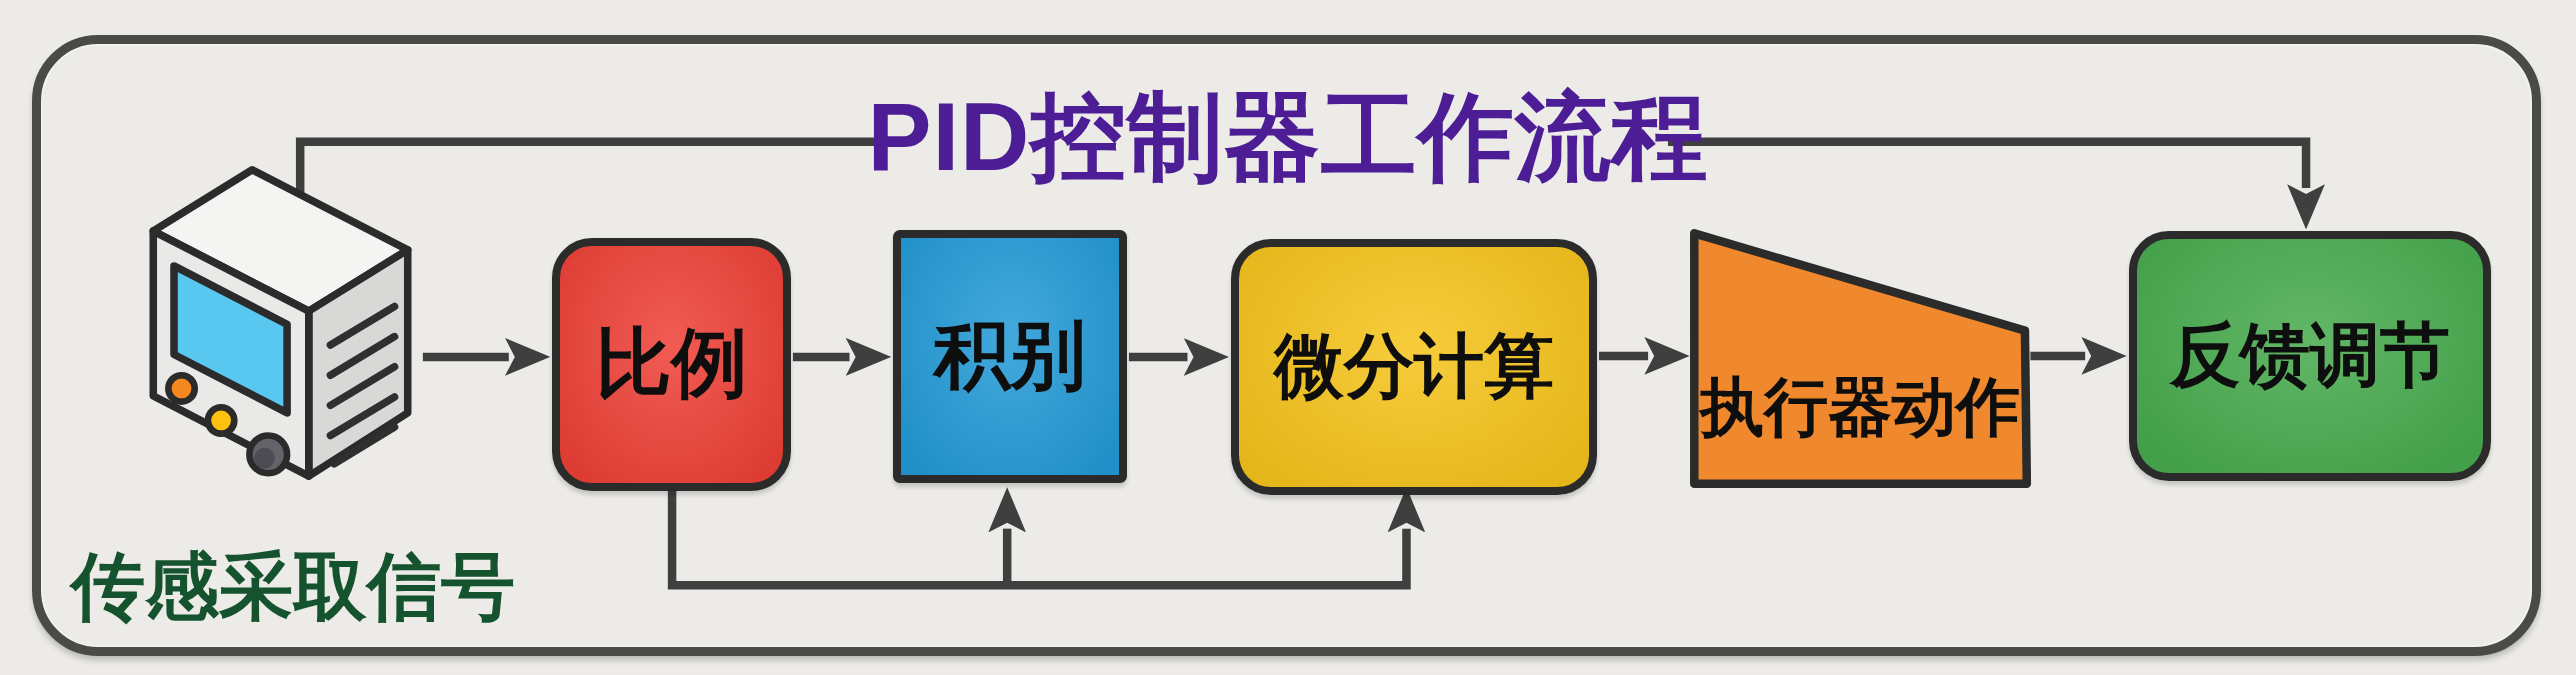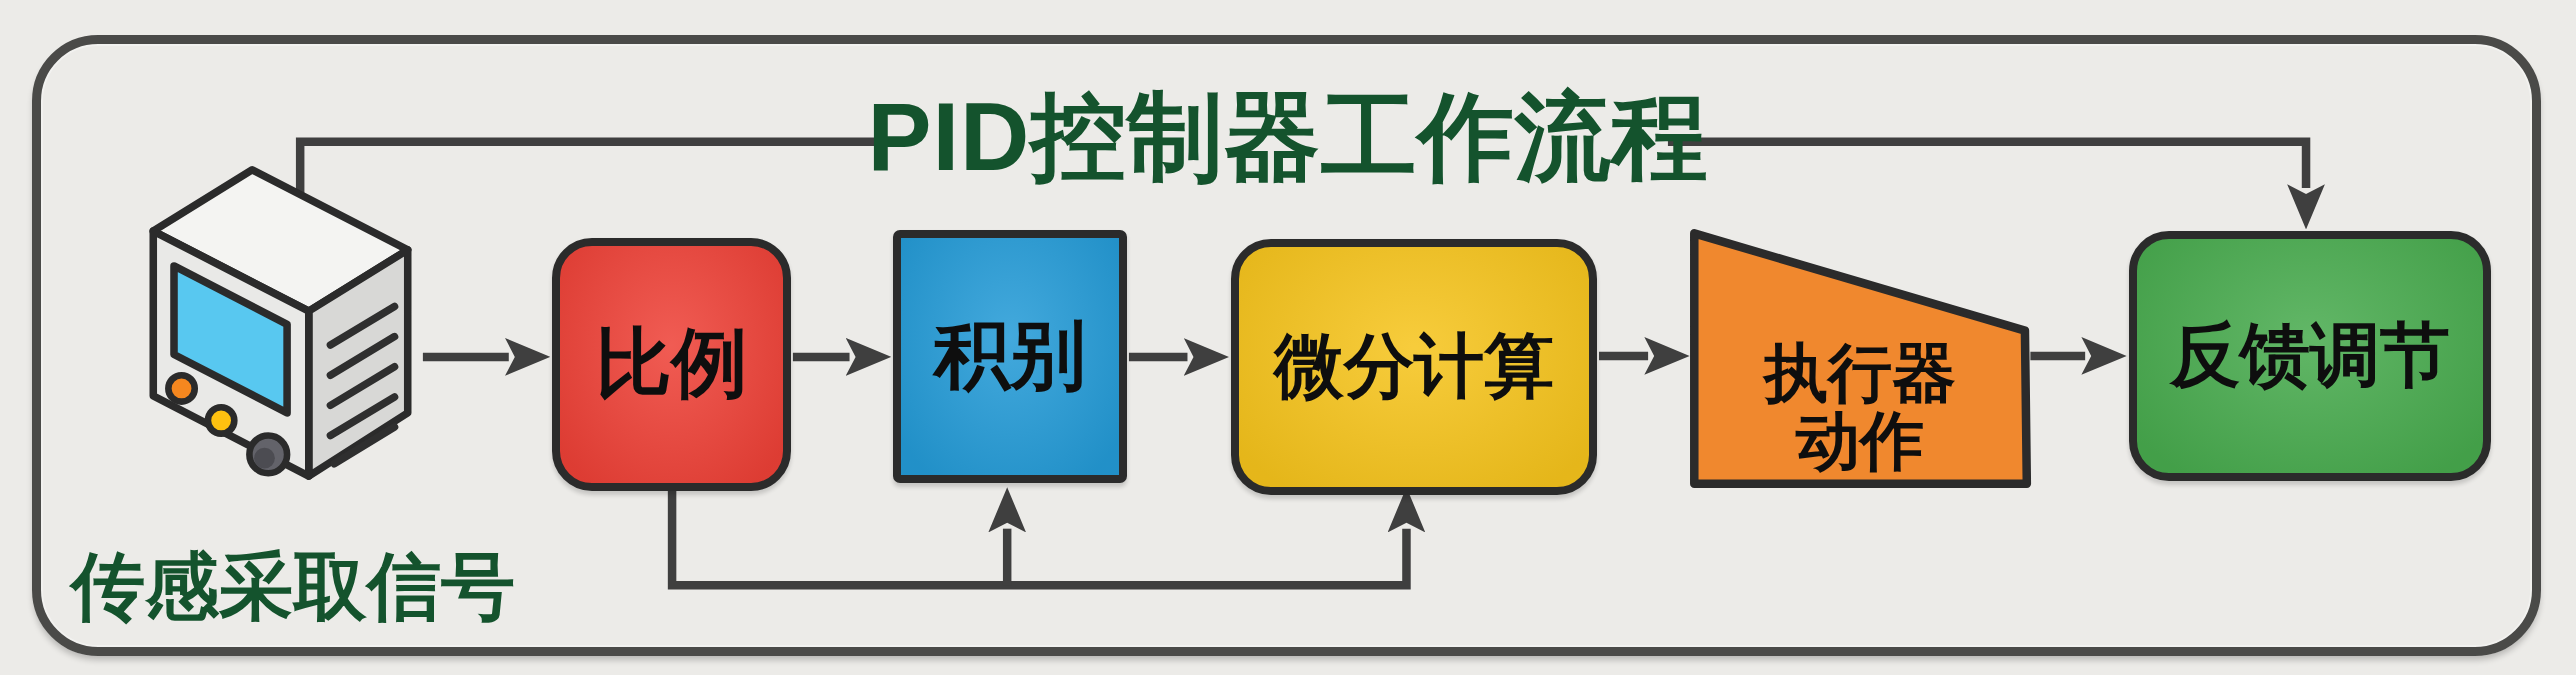--- a/index.html
+++ b/index.html
@@ -14,40 +14,40 @@
   .frame{
     position:absolute;left:32px;top:35px;width:2509px;height:621px;
     border:9.4px solid #4a4a48;border-radius:66px;box-sizing:border-box;
     box-shadow:0 5.7px 6.6px -1.9px rgba(0,0,0,.22), inset 0 0 0 1.9px rgba(255,255,255,.35);
     background:transparent;
   }
   .connector-layer{position:absolute;left:0;top:0;width:2576px;height:676px;}
   .title{
     position:absolute;left:887px;top:77px;width:802px;height:123px;
     display:flex;align-items:center;justify-content:center;
-    font-size:96px;font-weight:700;color:#14532d;letter-spacing:0.9px;
+    font-size:96px;font-weight:700;color:#4c1d95;letter-spacing:0.9px;
     white-space:nowrap;
   }
   .node{
     position:absolute;box-sizing:border-box;
     border:8.5px solid #2b2b2b;border-radius:40px;
     display:flex;align-items:center;justify-content:center;
     color:#0e0e0e;font-weight:700;
     background-image:radial-gradient(ellipse at 50% 42%, rgba(255,255,255,.14), rgba(0,0,0,.07) 88%);
     box-shadow:0 3.8px 4.7px rgba(0,0,0,.16);
     text-align:center;
   }
   .node-proportional{left:552px;top:238px;width:239px;height:253px;font-size:76px;}
   .node-integral{left:893px;top:230px;width:234px;height:253px;font-size:76px;border-radius:7px;}
   .node-derivative{left:1231px;top:227px;width:366px;height:256px;font-size:70px;margin-top:12px;}
   .node-feedback{left:2129px;top:231px;width:362px;height:250px;font-size:70px;}
   .actuator-wrap{position:absolute;left:1682px;top:221px;width:359px;height:276px;}
   .actuator-label{
     position:absolute;left:1694px;top:332px;width:332px;height:151px;
-    display:flex;flex-direction:column;align-items:center;justify-content:center;
+    display:flex;flex-direction:row;align-items:center;justify-content:center;
     font-size:64px;line-height:1.06;font-weight:700;color:#0e0e0e;text-align:center;
   }
   .sensor{position:absolute;left:125px;top:160px;width:311px;height:340px;}
   .sensor-label{
     position:absolute;left:57px;top:536px;width:472px;height:104px;
     display:flex;align-items:center;justify-content:center;
     font-size:74px;font-weight:700;color:#14532d;white-space:nowrap;
   }
 </style>
 </head>

